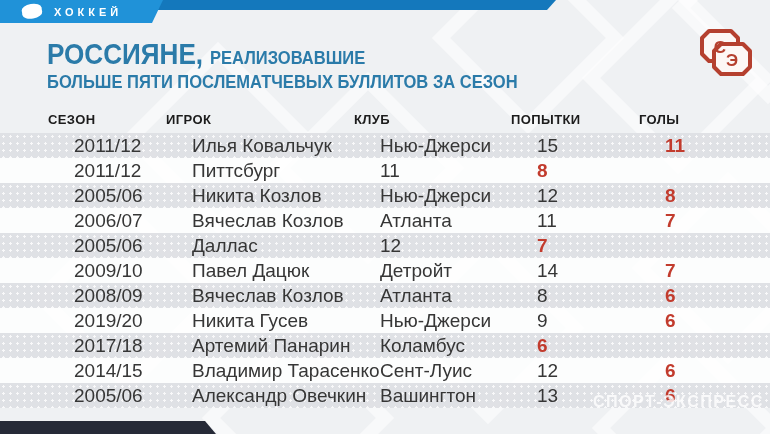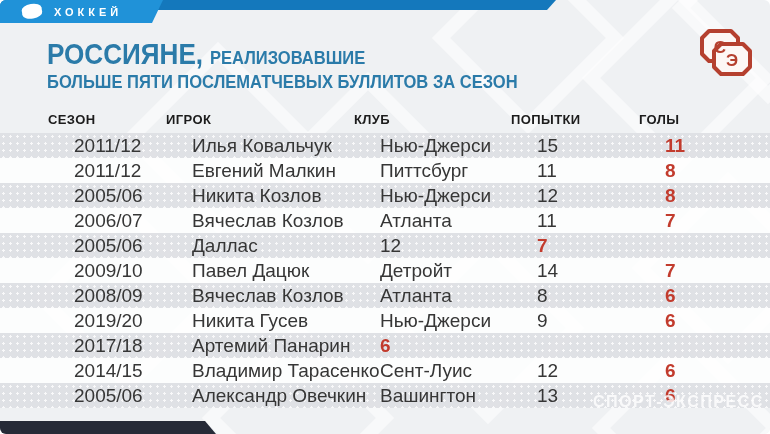--- a/index.html
+++ b/index.html
@@ -1,20 +1,19 @@
 <!DOCTYPE html>
 <html><head>
 <meta charset="utf-8">
 <style>
   html,body{margin:0;padding:0;}
   .page{
     position:relative; width:770px; height:434px; overflow:hidden;
     background:#eff1f3;
     font-family:"Liberation Sans", sans-serif;
-    border-radius:6px;
   }
   
   .bg-chevrons{position:absolute; inset:0; pointer-events:none;}
   .chev{
     position:absolute; width:110px; height:110px;
     border:13px solid rgba(255,255,255,.55);
     transform:rotate(45deg);
   }
   
   .topstrip{
@@ -124,21 +123,20 @@
     <div class="rows" id="rows">
         <div class="row shaded">
           <span class="cell season">2011/12</span>
           <span class="cell player">Илья Ковальчук</span>
           <span class="cell club">Нью-Джерси</span>
           <span class="cell attempts">15</span>
           <span class="cell goals">11</span>
         </div>
         <div class="row">
           <span class="cell season">2011/12</span>
-          <span class="cell player">Евгений Малкин</span>
           <span class="cell club">Питтсбург</span>
           <span class="cell attempts">11</span>
           <span class="cell goals">8</span>
         </div>
         <div class="row shaded">
           <span class="cell season">2005/06</span>
           <span class="cell player">Никита Козлов</span>
           <span class="cell club">Нью-Джерси</span>
           <span class="cell attempts">12</span>
           <span class="cell goals">8</span>
@@ -173,20 +171,21 @@
         <div class="row">
           <span class="cell season">2019/20</span>
           <span class="cell player">Никита Гусев</span>
           <span class="cell club">Нью-Джерси</span>
           <span class="cell attempts">9</span>
           <span class="cell goals">6</span>
         </div>
         <div class="row shaded">
           <span class="cell season">2017/18</span>
           <span class="cell player">Артемий Панарин</span>
+          <span class="cell club">Коламбус</span>
           <span class="cell goals">6</span>
         </div>
         <div class="row">
           <span class="cell season">2014/15</span>
           <span class="cell player">Владимир Тарасенко</span>
           <span class="cell club">Сент-Луис</span>
           <span class="cell attempts">12</span>
           <span class="cell goals">6</span>
         </div>
         <div class="row shaded">

